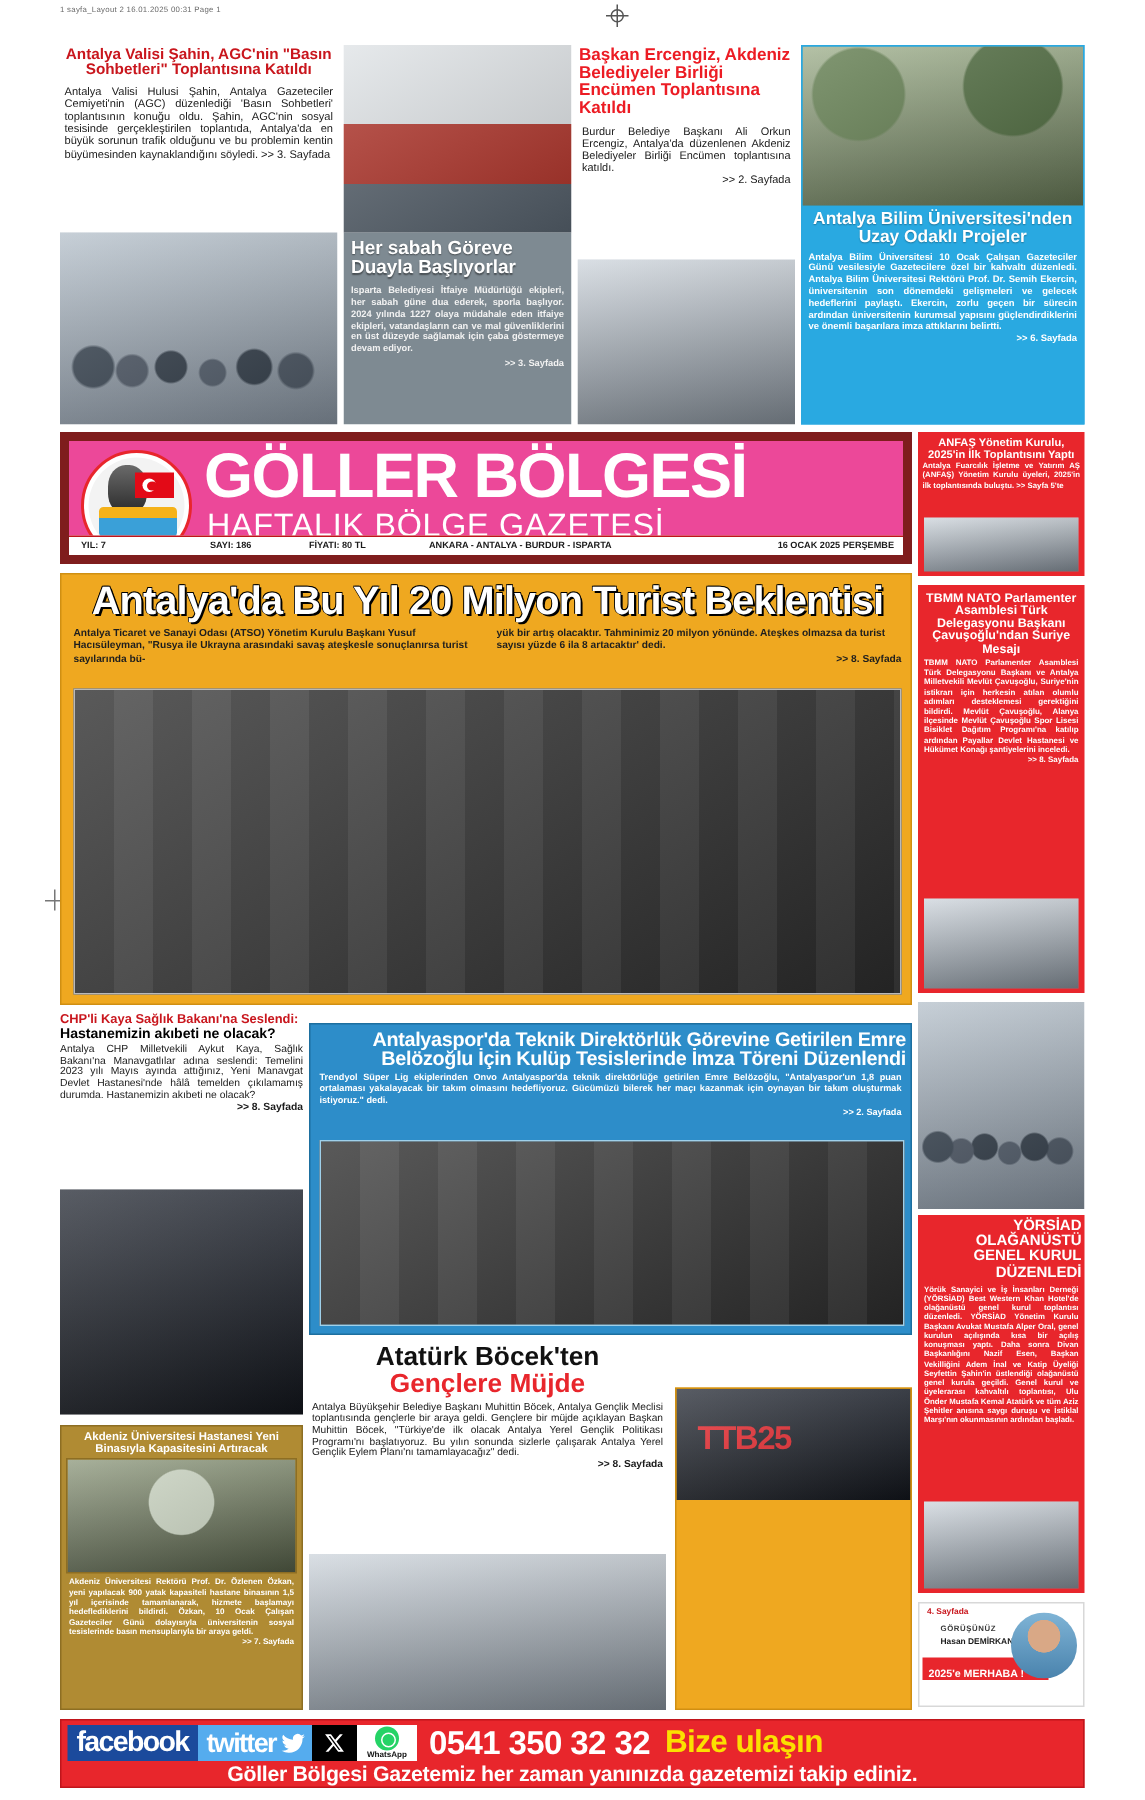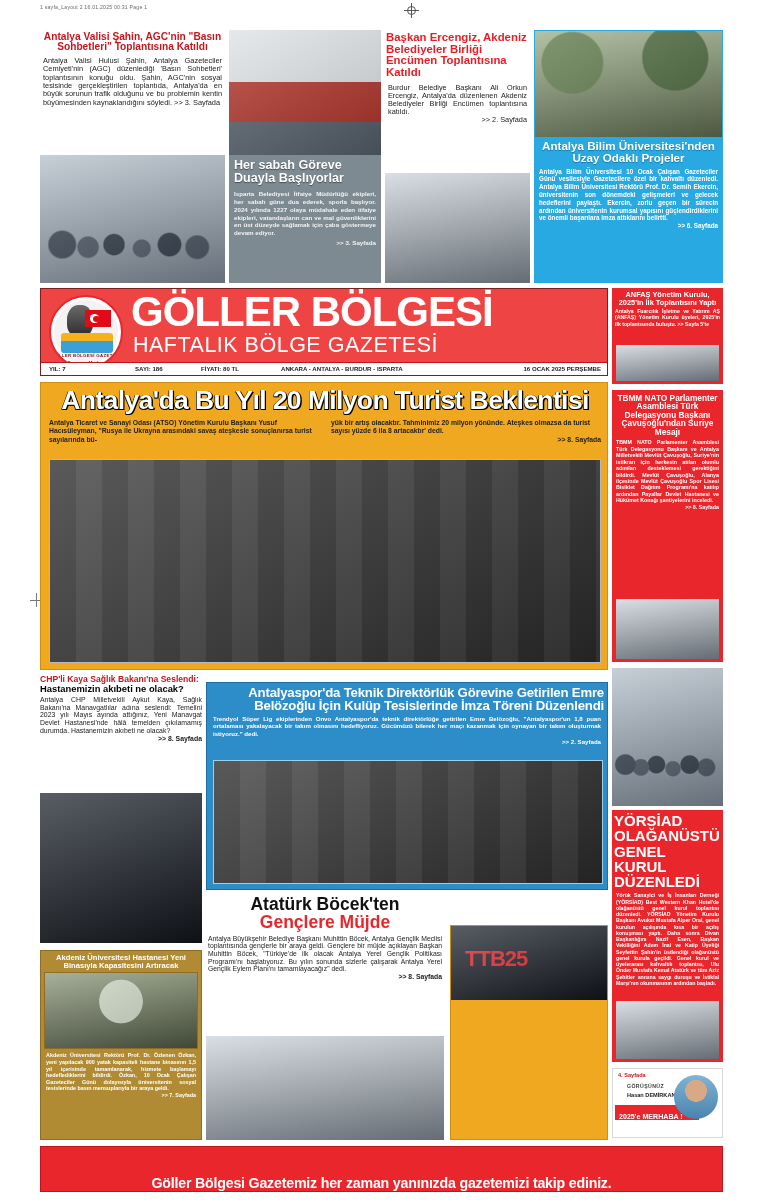--- a/index.html
+++ b/index.html
@@ -74,21 +74,21 @@
   #n3 .body { font-size:7.3px; padding:0 3px; }
   #n3 .ph { position:absolute; left:0; bottom:0; width:145px; height:110px; }
 
   
   #n4 { left:534px; top:30px; width:189px; height:253px; border:1px solid #2aa8e0; background:#29a9e1; }
   #n4 .ph { width:187px; height:106px; }
   #n4 .hl { color:#ffffff; font-size:11.6px; text-align:center; padding:3px 2px 4px; text-shadow:0 1px 1px rgba(0,0,0,.3); }
   #n4 .body { color:#ffffff; font-size:6.3px; padding:0 4px; font-weight:bold; line-height:1.24; }
 
   
-  #masthead { left:40px; top:288px; width:568px; height:88px; background:#ef4444; border:1px solid #7f1d1d; }
+  #masthead { left:40px; top:288px; width:568px; height:88px; background:#ec4899; border:6px solid #7f1d1d; }
   #logoseal { position:absolute; left:8px; top:6px; width:74px; height:74px; border-radius:50%;
               background:#ffffff; border:2px solid #e8262c; overflow:hidden; }
   #logoseal .inner { position:absolute; inset:3px; border-radius:50%; background:#f3f3f3; }
   #logoseal .ata { position:absolute; left:16px; top:8px; width:26px; height:32px; border-radius:45% 45% 40% 40%;
                    background:linear-gradient(#6a6a6a,#2b2b2b); }
   #logoseal .flag { position:absolute; left:34px; top:13px; width:26px; height:17px; background:#e30a17; }
   #logoseal .flag:before { content:""; position:absolute; left:5px; top:4px; width:9px; height:9px; border-radius:50%; background:#fff; }
   #logoseal .flag:after { content:""; position:absolute; left:8px; top:5.5px; width:7px; height:6px; border-radius:50%; background:#e30a17; }
   #logoseal .lake { position:absolute; left:10px; top:36px; width:52px; height:20px;
                     background:linear-gradient(#f5b21a 0 38%, #3aa0d8 38% 100%); border-radius:3px; }
@@ -124,21 +124,21 @@
 
   #r2 { top:390px; height:272px; background:#e8262c; }
   #r2 .hl { color:#ffffff; font-size:8.3px; text-align:center; padding:4px 2px 3px; }
   #r2 .body { color:#ffffff; font-size:5.3px; padding:0 4px; font-weight:bold; line-height:1.22; }
   #r2 .ph { position:absolute; left:4px; bottom:3px; width:103px; height:60px; }
 
   #r3 { top:668px; height:138px; }
   #r3 .ph { width:111px; height:138px; }
 
   #r4 { top:810px; height:252px; background:#e8262c; }
-  #r4 .hl { color:#ffffff; font-size:15px; text-align:left; padding:3px 2px 3px; }
+  #r4 .hl { color:#ffffff; font-size:10px; text-align:right; padding:3px 2px 3px; }
   #r4 .body { color:#ffffff; font-size:5.2px; padding:0 4px; font-weight:bold; line-height:1.2; }
   #r4 .ph { position:absolute; left:4px; bottom:3px; width:103px; height:58px; }
 
   #r5 { top:1068px; height:70px; background:#ffffff; border:1px solid #d8d8d8; }
   #r5 .pgno { position:absolute; left:5px; top:3px; font-size:5.6px; font-weight:bold; color:#c9161d; }
   #r5 .kicker { position:absolute; left:14px; top:14px; font-size:5.2px; font-weight:bold; color:#3a3a3a; letter-spacing:.4px; }
   #r5 .author { position:absolute; left:14px; top:23px; font-size:5.6px; font-weight:bold; color:#1a1a1a; }
   #r5 .bar { position:absolute; left:2px; top:36px; width:84px; height:15px; background:#e8262c; }
   #r5 .bar span { color:#fff; font-size:7.1px; font-weight:bold; line-height:15px; padding-left:4px; white-space:nowrap; }
   #r5 .face { position:absolute; right:4px; top:6px; width:44px; height:44px; border-radius:50%;
@@ -338,16 +338,36 @@
   </div>
 
   <div class="blk" id="ak">
     <div class="hl">Akdeniz Üniversitesi Hastanesi Yeni Binasıyla Kapasitesini Artıracak</div>
     <div class="ph table"></div>
     <div class="body">Akdeniz Üniversitesi Rektörü Prof. Dr. Özlenen Özkan, yeni yapılacak 900 yatak kapasiteli hastane binasının 1,5 yıl içerisinde tamamlanarak, hizmete başlamayı hedeflediklerini bildirdi. Özkan, 10 Ocak Çalışan Gazeteciler Günü dolayısıyla üniversitenin sosyal tesislerinde basın mensuplarıyla bir araya geldi.</div>
     <div class="body pg" style="padding:0 5px">&gt;&gt; 7. Sayfada</div>
   </div>
 
   <div class="blk" id="footer">
+    <div id="fbar">
+      <div class="sm sm-fb">facebook</div>
+      <div class="sm sm-tw">
+        <span>twitter</span>
+        <svg viewBox="0 0 24 24">
+            <path fill="#fff" d="M23 4.9a9 9 0 0 1-2.6.7 4.5 4.5 0 0 0 2-2.5 9 9 0 0 1-2.9 1.1 4.5 4.5 0 0 0-7.7 4.1A12.8 12.8 0 0 1 2.5 3.6a4.5 4.5 0 0 0 1.4 6 4.5 4.5 0 0 1-2-.6 4.5 4.5 0 0 0 3.6 4.4 4.5 4.5 0 0 1-2 .1 4.5 4.5 0 0 0 4.2 3.1A9 9 0 0 1 1 18.5a12.7 12.7 0 0 0 6.9 2c8.3 0 12.8-6.9 12.8-12.8v-.6A9 9 0 0 0 23 4.9z"></path>
+          </svg>
+      </div>
+      <div class="sm sm-x">
+        <svg viewBox="0 0 24 24">
+            <path fill="#fff" d="M18.2 2h3.3l-7.2 8.3L22.8 22h-6.6l-5.2-6.8L5.1 22H1.8l7.7-8.8L1.2 2h6.8l4.7 6.2L18.2 2zm-1.2 18h1.8L7.1 3.9H5.2L17 20z"></path>
+          </svg>
+      </div>
+      <div class="sm sm-wa">
+        <div class="bubble"></div>
+        <div class="lbl">WhatsApp</div>
+      </div>
+      <div id="phone">0541 350 32 32</div>
+      <div id="cta">Bize ulaşın</div>
+    </div>
     <div id="ftagline">Göller Bölgesi Gazetemiz her zaman yanınızda gazetemizi takip ediniz.</div>
   </div>
 
 </div>
 
 </body></html>

